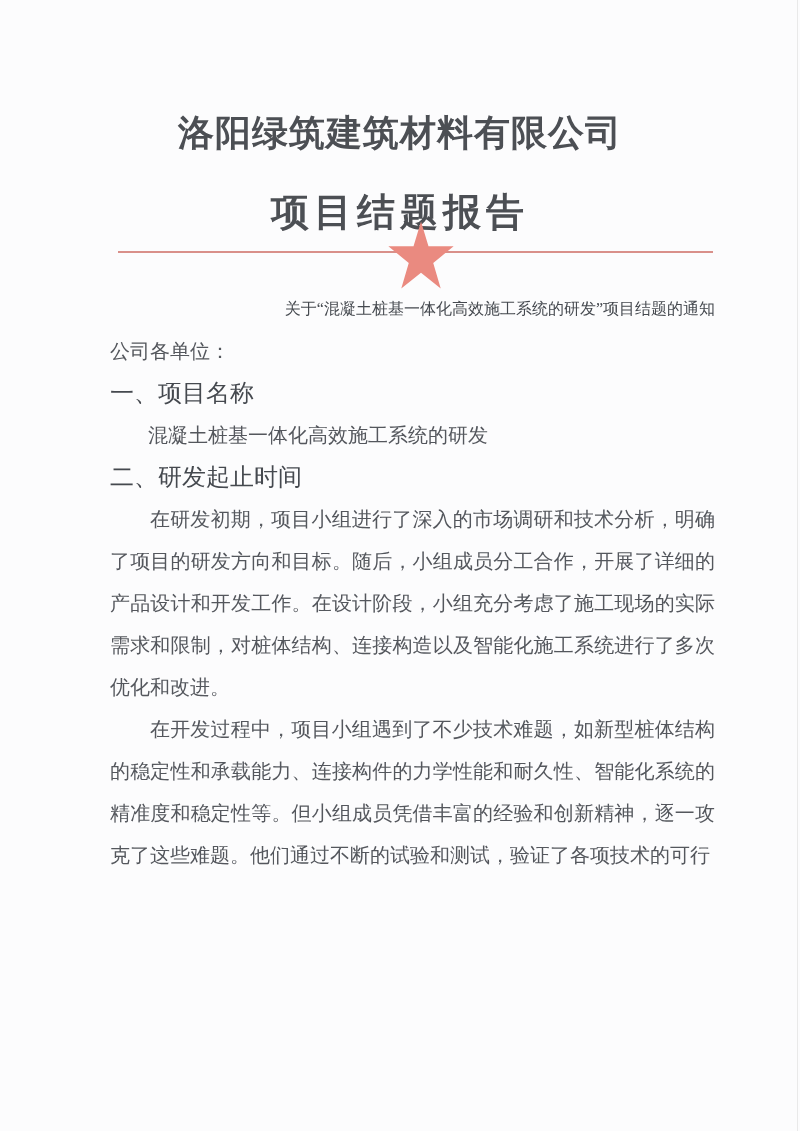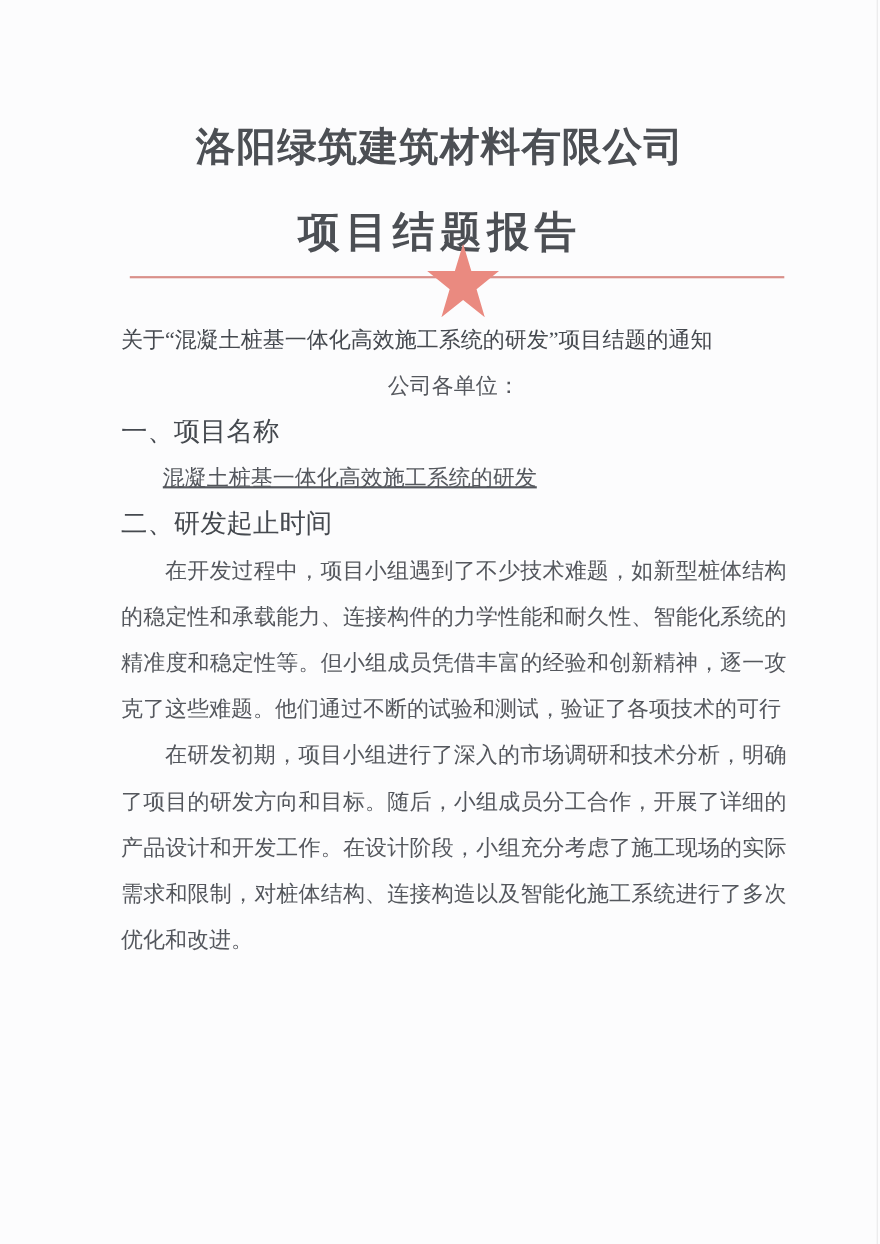--- a/index.html
+++ b/index.html
@@ -82,39 +82,38 @@
     color: var(--body-color, #54575d);
     font-size: 20px;
     line-height: 42px;
   }
   .document-body p, .document-body h2 {
     margin: 0;
     padding: 0;
     font-weight: normal;
   }
   .notice-title {
-    text-align: left;
+    text-align: right;
     font-weight: bold;
-    font-size: 20px;
+    font-size: 16px;
     color: var(--heading-color, #45494f);
   }
-  .salutation { text-align: center; }
+  .salutation { text-align: left; }
   .body-para {
     text-align: justify;
     text-indent: 2em;
   }
   .section-heading {
     font-size: 24px;
     font-weight: bold;
     color: var(--heading-color, #45494f);
     line-height: 42px;
   }
   .sub-line {
     text-indent: 1.9em;
-    text-decoration: underline;
   }
 </style>
 </head>
 <body>
 
 <div class="report-page">
 
   <header class="report-header">
     <h1 class="company-title">洛阳绿筑建筑材料有限公司</h1>
     <h1 class="report-title">项目结题报告</h1>
@@ -137,19 +136,19 @@
 
 
     <h2 class="section-heading">一、项目名称</h2>
 
     <p class="sub-line">混凝土桩基一体化高效施工系统的研发</p>
 
     <h2 class="section-heading">二、研发起止时间</h2>
 
 
 
+    <p class="body-para">在研发初期，项目小组进行了深入的市场调研和技术分析，明确了项目的研发方向和目标。随后，小组成员分工合作，开展了详细的产品设计和开发工作。在设计阶段，小组充分考虑了施工现场的实际需求和限制，对桩体结构、连接构造以及智能化施工系统进行了多次优化和改进。</p>
+
     <p class="body-para">在开发过程中，项目小组遇到了不少技术难题，如新型桩体结构的稳定性和承载能力、连接构件的力学性能和耐久性、智能化系统的精准度和稳定性等。但小组成员凭借丰富的经验和创新精神，逐一攻克了这些难题。他们通过不断的试验和测试，验证了各项技术的可行</p>
-
-    <p class="body-para">在研发初期，项目小组进行了深入的市场调研和技术分析，明确了项目的研发方向和目标。随后，小组成员分工合作，开展了详细的产品设计和开发工作。在设计阶段，小组充分考虑了施工现场的实际需求和限制，对桩体结构、连接构造以及智能化施工系统进行了多次优化和改进。</p>
 
   </main>
 
 </div>
 
 </body></html>

